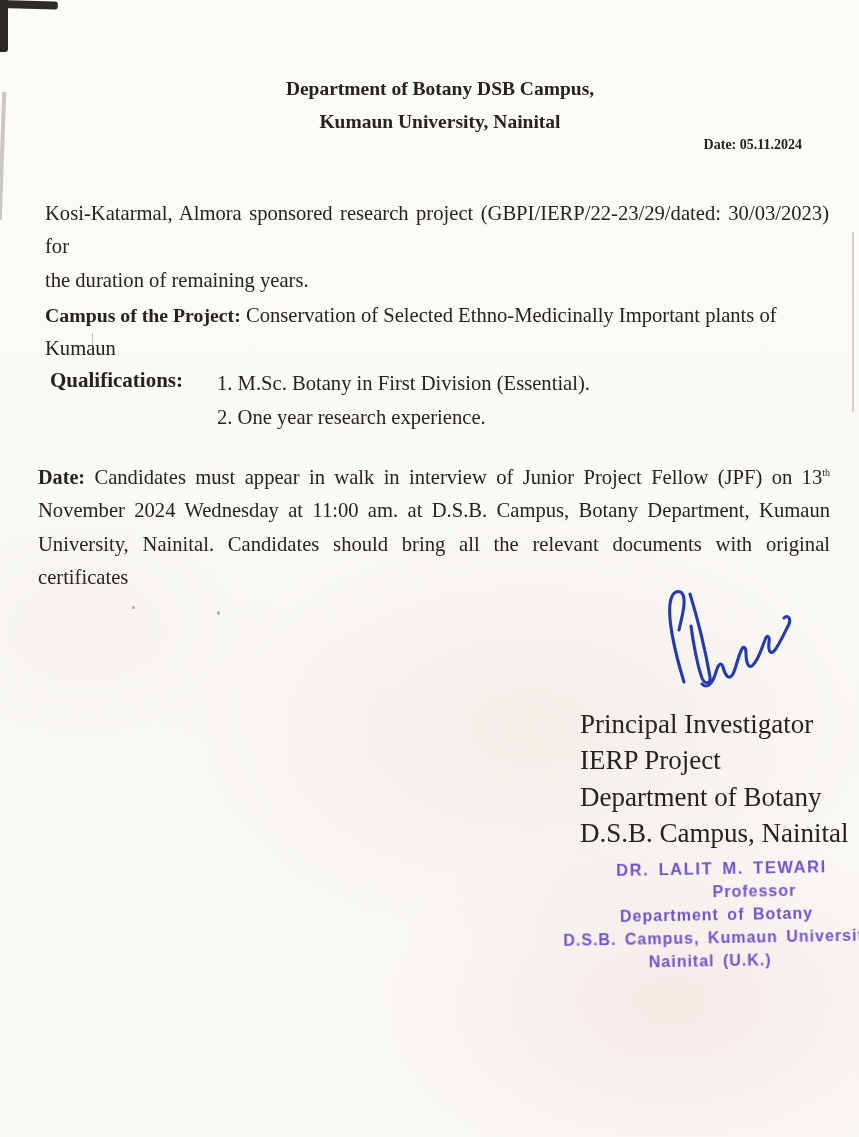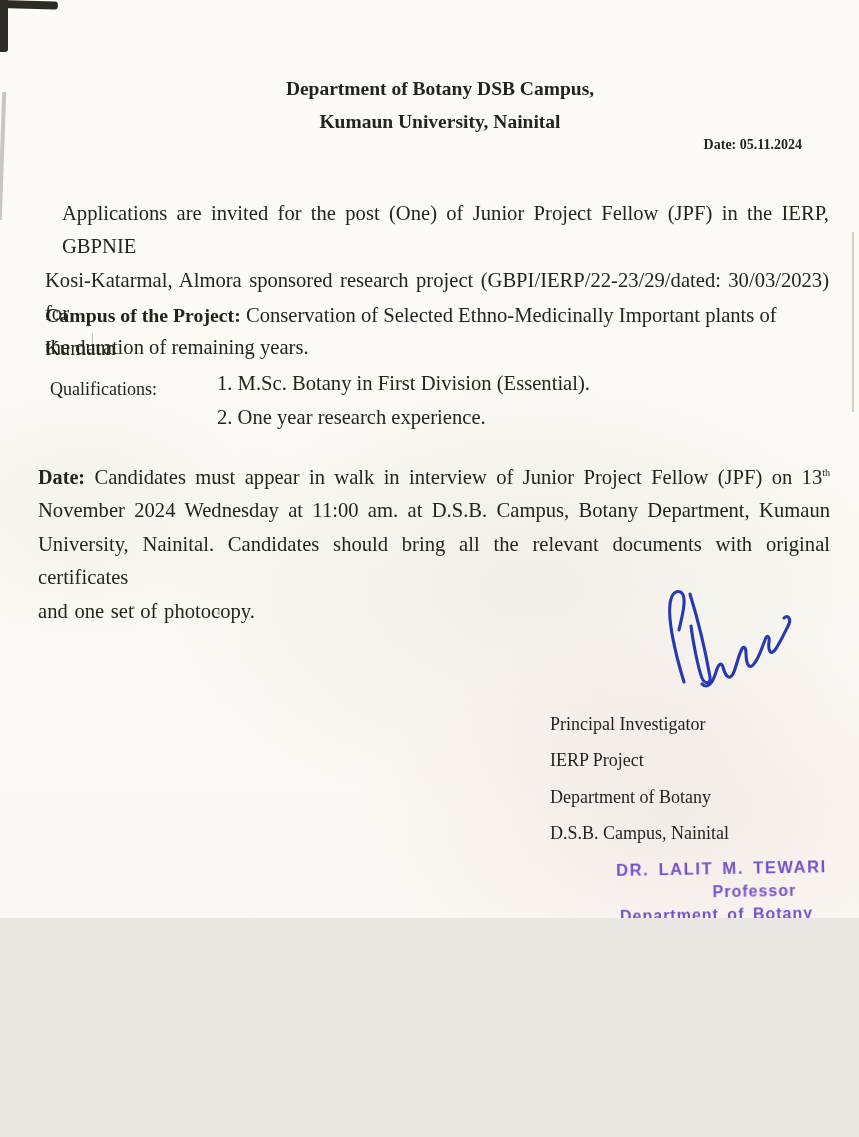--- a/index.html
+++ b/index.html
@@ -3,21 +3,21 @@
 <meta charset="utf-8">
 <style>
   html,body{margin:0;padding:0;}
   body{
     width:859px;height:1137px;
     font-family:"Liberation Serif", serif;
     background:#e9e7e2;
     overflow:hidden;
   }
   .page{
-    position:relative;width:859px;height:918px;
+    position:relative;width:859px;height:1137px;
     color:#26231f;
     background:
       radial-gradient(420px 260px at 78% 88%, rgba(226,198,192,0.28), rgba(226,198,192,0) 70%),
       radial-gradient(500px 300px at 62% 64%, rgba(222,212,200,0.30), rgba(222,212,200,0) 75%),
       radial-gradient(300px 200px at 10% 55%, rgba(230,224,214,0.25), rgba(230,224,214,0) 70%),
       linear-gradient(#fcfbf8, #faf8f4);
     overflow:hidden;
   }
   
   .corner-h{position:absolute;left:0;top:0;width:58px;height:8px;background:#2e2a26;transform:rotate(1.5deg);transform-origin:left top;border-radius:0 3px 3px 0;}
@@ -33,31 +33,31 @@
 
   .para{position:absolute;left:45px;width:784px;font-size:20.6px;line-height:33.4px;}
   .intro{top:197px;}
   .jline{text-align:justify;text-align-last:justify;}
   .indent{padding-left:17px;}
 
   .title-block{position:absolute;left:45px;top:299px;width:790px;font-size:20.6px;line-height:33.4px;}
   .title-block b{font-size:19.8px;}
   .title-line2{margin-left:178px;}
 
-  .quals-label{position:absolute;left:50px;top:379px;font-weight:normal;font-size:18px;}
+  .quals-label{position:absolute;left:50px;top:368px;font-weight:bold;font-size:21px;}
   .quals-items{position:absolute;left:217px;top:366px;font-size:20.6px;line-height:34.2px;}
 
   .note{top:461px;left:38px;width:792px;word-spacing:1.5px;}
   .note b{font-size:20.2px;}
   sup{font-size:10px;line-height:0;}
 
   .signature{position:absolute;left:650px;top:584px;width:152px;height:118px;}
   .signature svg{width:100%;height:100%;}
 
-  .sign-block{position:absolute;left:550px;top:706px;font-size:18px;line-height:36.4px;}
+  .sign-block{position:absolute;left:580px;top:706px;font-size:27px;line-height:36.4px;}
 
   .stamp{
     position:absolute;left:480px;top:853px;width:379px;height:130px;
     transform:rotate(-1deg);
     color:#6c47c8;
     font-family:"Liberation Sans", sans-serif;
     font-weight:bold;
     filter:blur(0.3px);
     opacity:0.94;
   }
@@ -82,40 +82,38 @@
   <div class="speck2"></div>
 
   <div class="header">
     <div>Department of Botany DSB Campus,</div>
     <div>Kumaun University, Nainital</div>
   </div>
 
   <div class="date">Date: 05.11.2024</div>
 
   <div class="para intro">
-    <div class="jline indent">Applications are invited for the post (One) of Junior Project Fellow (JPF) in the IERP, GBPNIE</div>
     <div class="jline">Kosi-Katarmal, Almora sponsored research project (GBPI/IERP/22-23/29/dated: 30/03/2023) for</div>
     <div>the duration of remaining years.</div>
   </div>
 
   <div class="title-block">
     <div><b>Campus of the Project:</b> <span>Conservation of Selected Ethno-Medicinally Important plants of Kumaun</span></div>
   </div>
 
   <div class="quals-label">Qualifications:</div>
   <div class="quals-items">
     <div>1. M.Sc. Botany in First Division (Essential).</div>
     <div>2. One year research experience.</div>
   </div>
 
   <div class="para note">
     <div class="jline"><b>Date:</b> <span>Candidates must appear in walk in interview of Junior Project Fellow (JPF) on 13</span><sup>th</sup></div>
     <div class="jline">November 2024 Wednesday at 11:00 am. at D.S.B. Campus, Botany Department, Kumaun</div>
     <div class="jline">University, Nainital. Candidates should bring all the relevant documents with original certificates</div>
-    <div>and one set of photocopy.</div>
   </div>
 
   <div class="signature">
     <svg viewBox="0 0 152 118" fill="none" xmlns="http://www.w3.org/2000/svg">
       <g stroke="#2639b0" stroke-width="3.1" stroke-linecap="round" fill="none">
         <path d="M 34,98 C 26,72 16,32 21,15 C 24,5 33,5 34,15 C 35,24 31,36 29,46"></path>
         <path d="M 40,10 C 48,36 56,70 60,93 C 61,100 55,101 52,94 C 48,84 43,58 41,42"></path>
         <path d="M 52,100 C 58,106 63,98 66,88 C 68,81 71,77 73,83 C 75,91 79,97 83,90 C 86,84 88,73 91,67 C 93,61 96,63 96,69 C 96,77 98,86 103,81 C 109,75 112,63 115,56 C 117,50 120,52 119,58 C 118,66 120,72 125,66 C 130,59 135,48 139,40 C 141,35 138,30 134,34"></path>
       </g>
     </svg>

